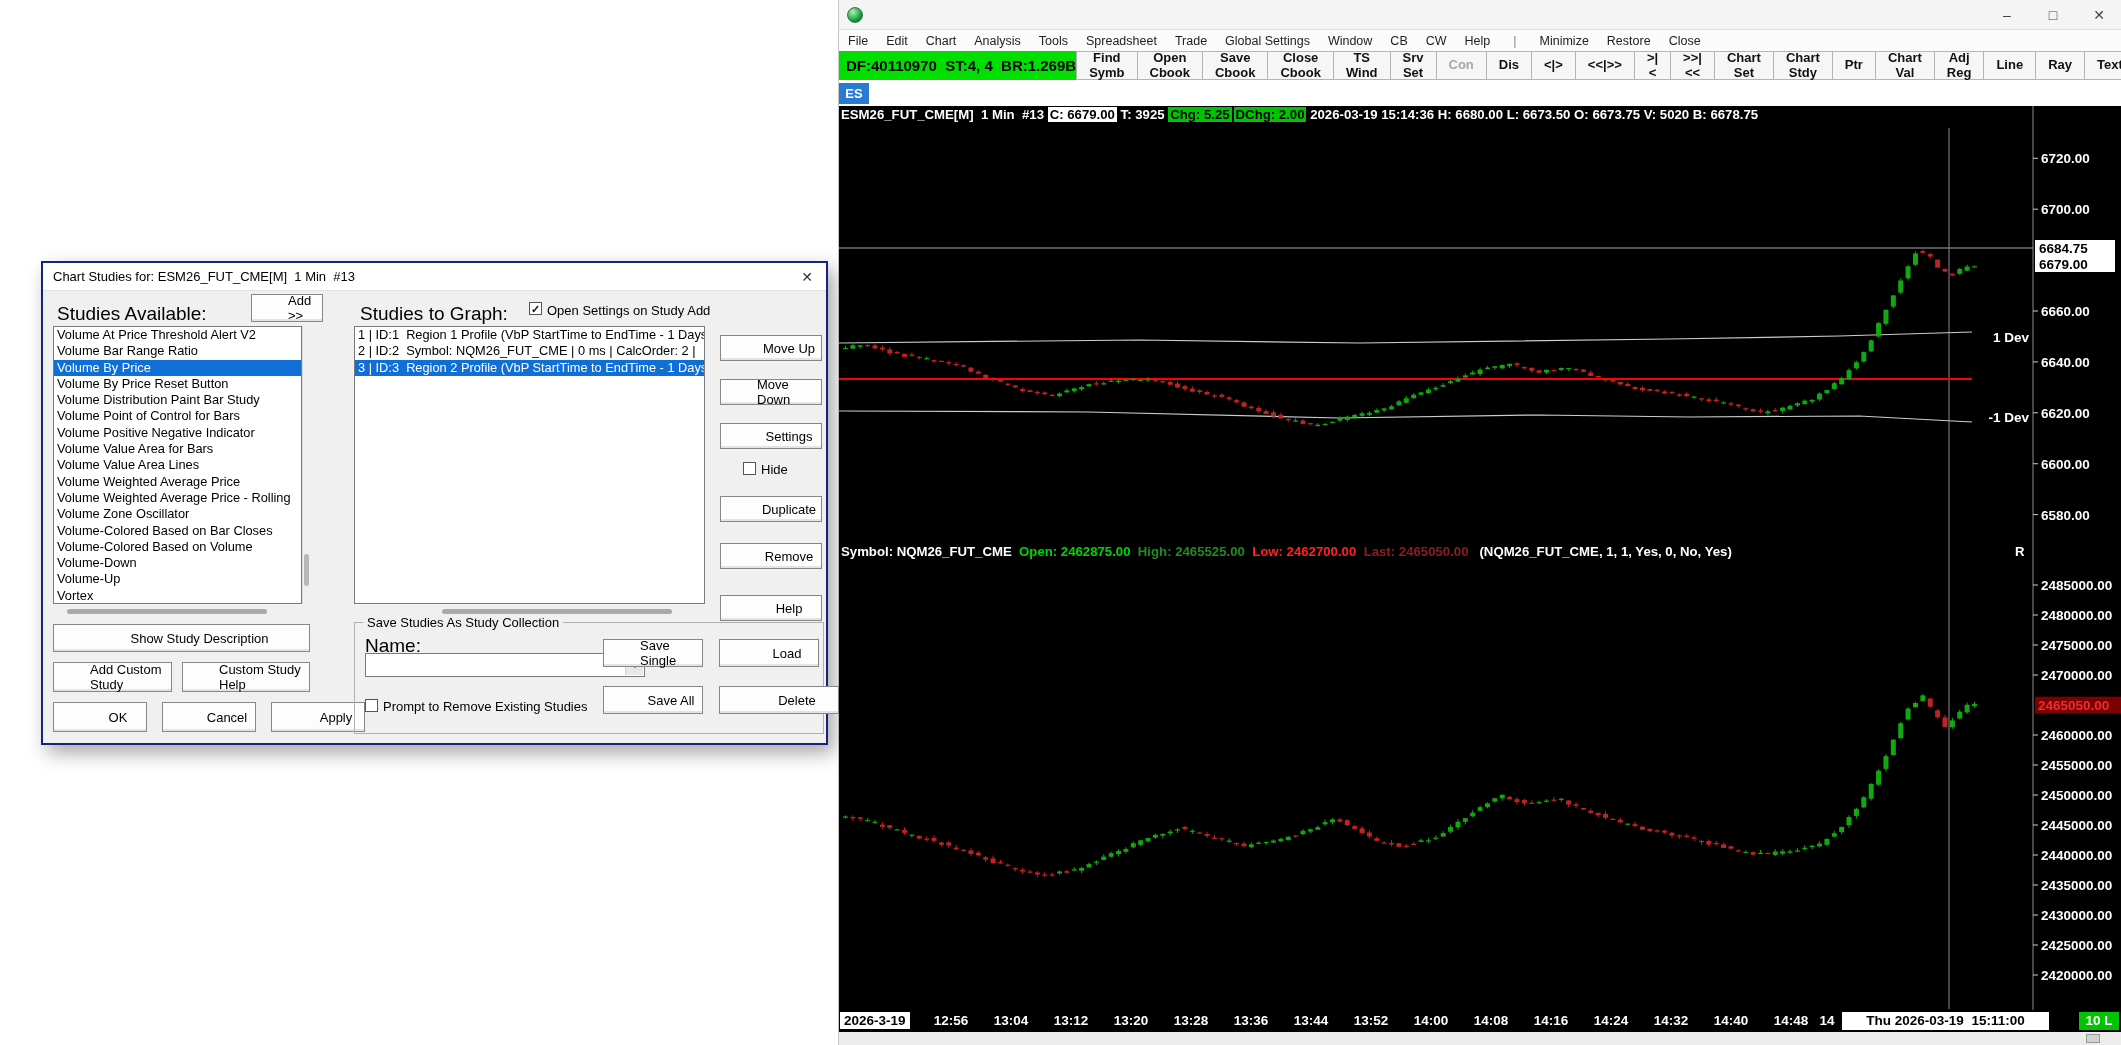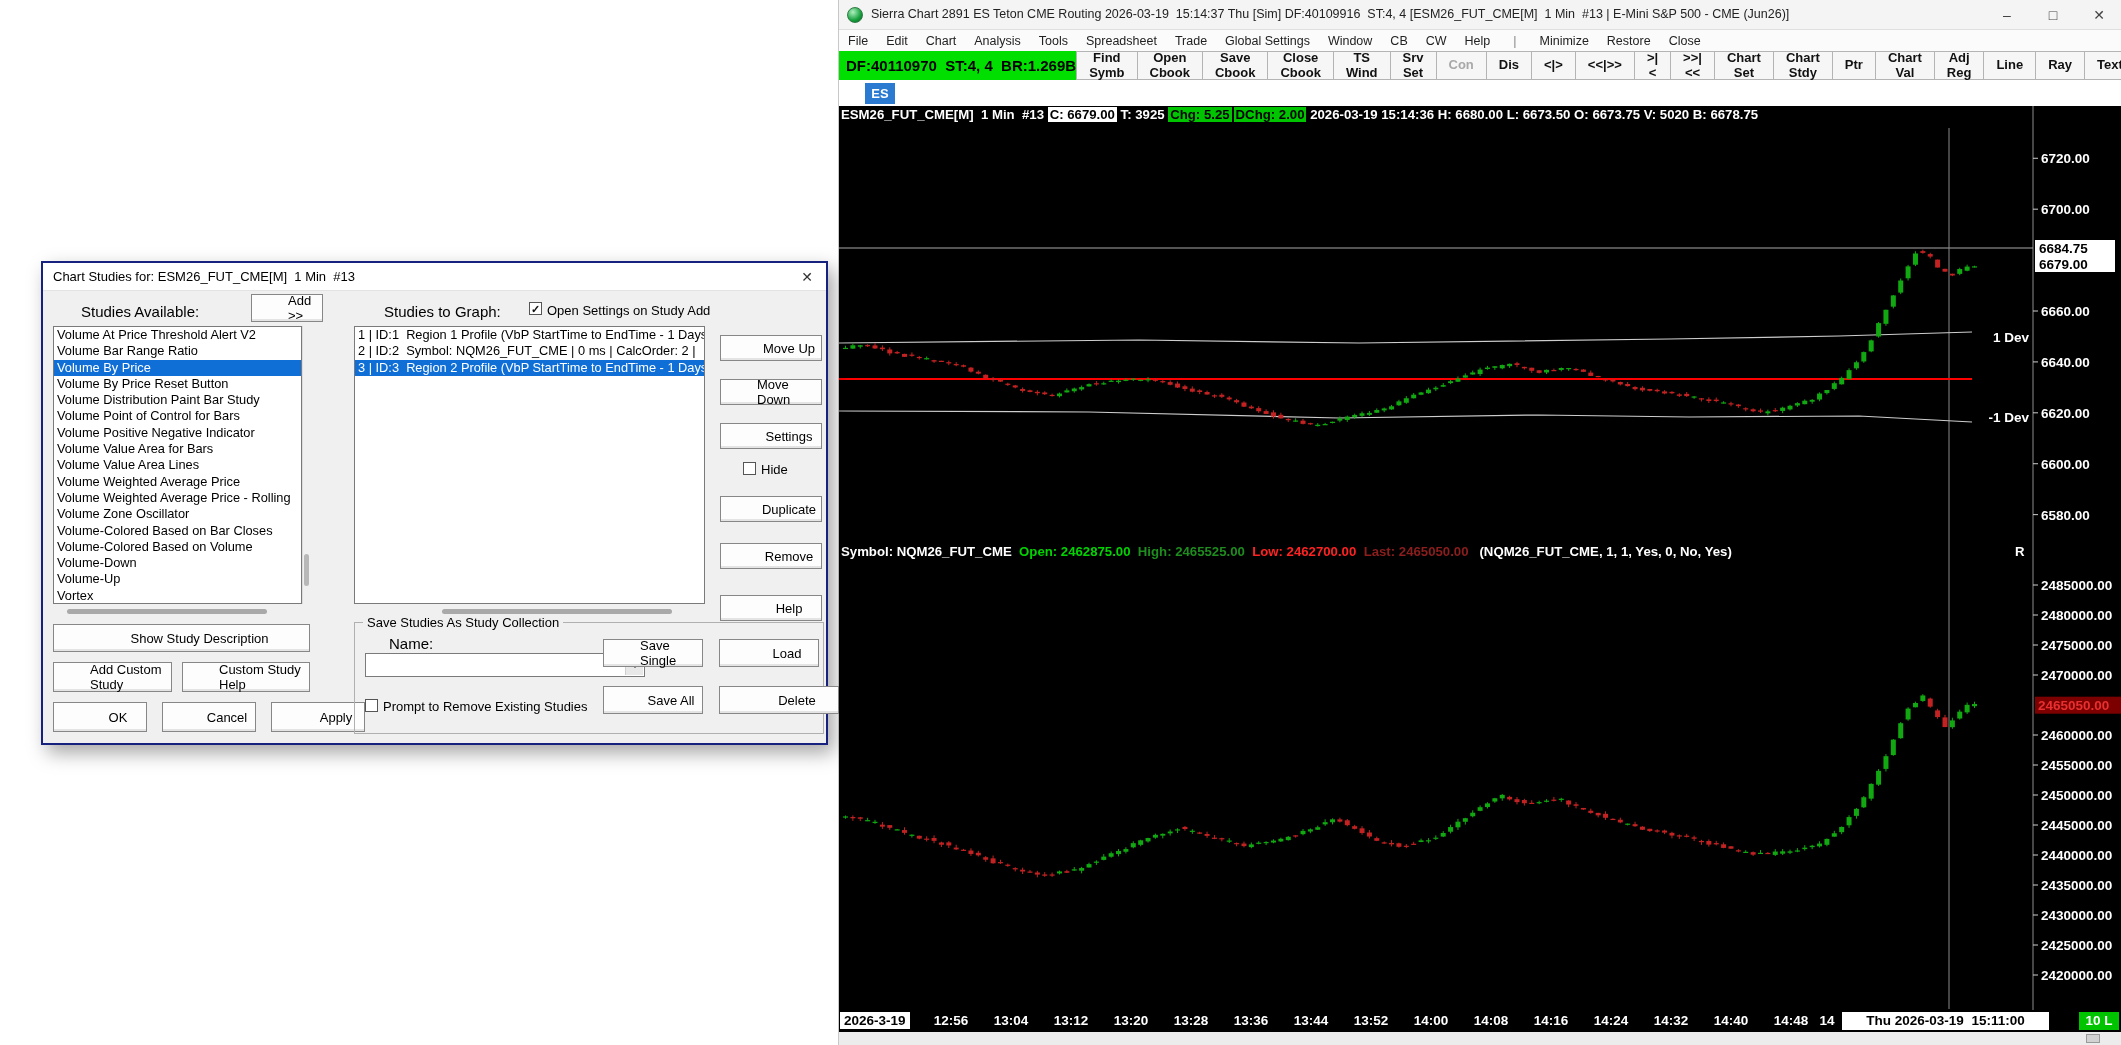--- a/index.html
+++ b/index.html
@@ -22,21 +22,21 @@
            line-height:29px; padding-left:7px; white-space:pre; }
   .toolbtns { flex:1; display:flex; align-items:stretch; }
   .tbtn { border:1px solid #b4b4b4; border-left-width:0; background:#f6f6f6; color:#111; font-weight:bold;
           font-size:13px; line-height:1.1; white-space:pre-line; display:flex; align-items:center; justify-content:center;
           padding:0 12px; text-align:center; }
   .tbtn.first { border-left-width:1px; }
   .tbtn.disabled { color:#a8a8a8; }
   .tbtn.spaced { margin-left:10px; border-left-width:1px; }
   .tabstrip { position:absolute; left:0; top:80px; width:1283px; height:26px; background:#ffffff; }
   .es-tab { position:absolute; left:0px; top:3px; min-width:30px; height:21px; background:#2a7ad2; color:#fff;
-            font-weight:bold; font-size:13px; text-align:center; line-height:21px; padding:0 5px;margin-left:26px; }
+            font-weight:bold; font-size:13px; text-align:center; line-height:21px; padding:0 5px; }
 
   
   .chartwrap { position:absolute; left:0; top:106px; width:1283px; height:926px; background:#000; }
   .chart-header { position:absolute; left:2px; top:1px; height:19px; font-size:13.2px; font-weight:bold; white-space:pre; }
   .chart-header span, .symline span { white-space:pre; }
   .symline { position:absolute; left:2px; top:438px; height:18px; font-size:13.2px; font-weight:bold; white-space:pre; }
   .r-marker { position:absolute; left:1176px; top:438px; color:#fff; font-size:13.2px; font-weight:bold; }
   #chart-svg { position:absolute; left:0; top:0; }
   .time-axis { position:absolute; left:0; top:904px; width:1283px; height:22px; background:#000; }
   .ta-label { position:absolute; top:3px; transform:translateX(-50%); color:#fff; font-weight:bold; font-size:13.5px; white-space:pre; }
@@ -47,21 +47,21 @@
               font-size:13.5px; text-align:center; line-height:18px; }
   .bottomstrip { position:absolute; left:0; top:1032px; width:1283px; height:13px; background:#ececec; }
   .grip { position:absolute; left:1247px; top:2px; width:14px; height:9px; background:#d2d2d2; border:1px solid #9a9a9a; }
 
   
   .dialog { position:absolute; left:41px; top:261px; width:787px; height:484px; background:#f0f0f0;
             border:2px solid #16227e; box-shadow:6px 8px 18px rgba(0,0,0,0.35); z-index:10; }
   .dlg-title { position:absolute; left:0; top:0; width:100%; height:28px; background:#ffffff; border-bottom:1px solid #e3e3e3; }
   .dlg-title-text { position:absolute; left:10px; top:6px; font-size:13px; color:#000; white-space:pre; }
   .dlg-close { position:absolute; right:8px; top:4px; width:22px; height:20px; text-align:center; line-height:20px; font-size:14px; color:#333; }
-  .dlg-label { position:absolute; font-size:15px; color:#000;margin-left:24px; }
+  .dlg-label { position:absolute; font-size:19px; color:#000; }
   .btn { position:absolute; background:#fdfdfd; border:1px solid #878787; font-size:13px; color:#000;
          display:flex; align-items:center; justify-content:center; box-shadow:inset 0 -2px 0 #e4e4e4;padding-left:36px; }
   .listbox { position:absolute; background:#fff; border:1px solid #7a7a7a; overflow:hidden; }
   .lrow { height:16.3px; font-size:12.8px; line-height:16.3px; padding-left:3px; color:#000; white-space:pre; overflow:hidden; }
   .lrow.sel { background:#0f6fd7; color:#fff; }
   .vscroll { position:absolute; width:8px; background:#f0f0f0; border-left:1px solid #dcdcdc; }
   .vthumb { position:absolute; left:1px; width:5px; background:#b8b8b8; border-radius:3px; }
   .hthumb { position:absolute; height:5px; background:#a9a9a9; border-radius:3px; }
   .cb { position:absolute; width:13px; height:13px; background:#fff; border:1px solid #555; font-size:11px; line-height:12px;
         text-align:center; color:#111; font-weight:bold; }
@@ -71,21 +71,20 @@
   .combo { position:absolute; background:#fff; border:1px solid #7a7a7a; }
   .combo-arrow { position:absolute; right:1px; top:1px; bottom:1px; width:18px; background:#e8e8e8; border-left:1px solid #cfcfcf; }
   .combo-arrow:after { content:""; position:absolute; left:5px; top:9px; border:4px solid transparent; border-top-color:#333; }
 </style>
 </head>
 <body>
 
 <div class="app">
   <div class="titlebar">
     <div class="app-icon"></div>
-    <div class="title-text keepws">Sierra Chart 2891 ES Teton CME Routing 2026-03-19  15:14:37 Thu [Sim] DF:40109916  ST:4, 4 [ESM26_FUT_CME[M]  1 Min  #13 | E-Mini S&amp;P 500 - CME (Jun26)]</div>
     <div class="winbtn" style="right:92px;">–</div>
     <div class="winbtn" style="right:46px;">□</div>
     <div class="winbtn" style="right:0;">✕</div>
   </div>
   <div class="menubar" id="menubar">
       <span class="menu-item">File</span>
       <span class="menu-item">Edit</span>
       <span class="menu-item">Chart</span>
       <span class="menu-item">Analysis</span>
       <span class="menu-item">Tools</span>

